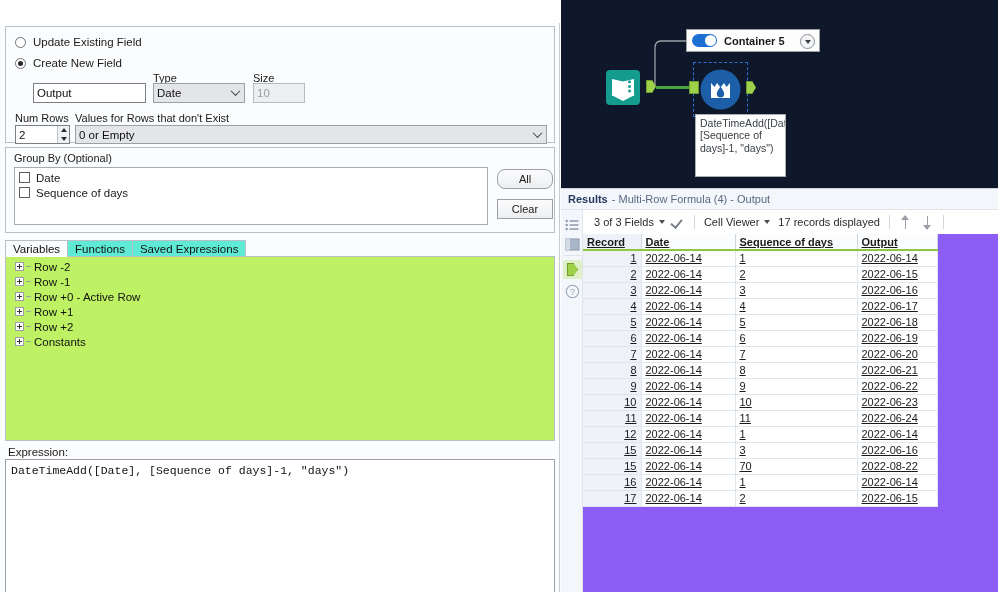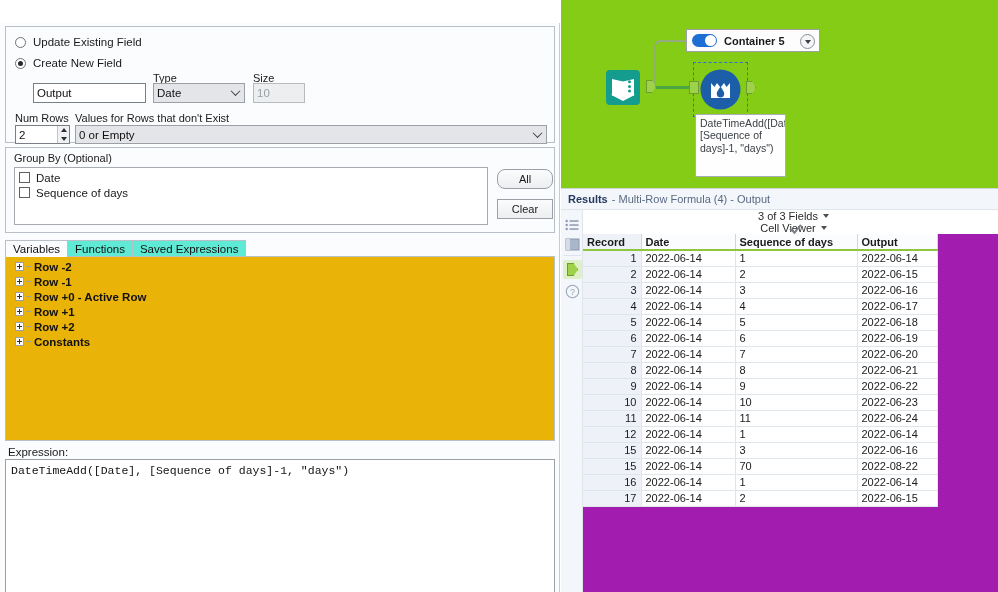--- a/index.html
+++ b/index.html
@@ -120,21 +120,21 @@
   .tab {
     height: 17px; padding: 0 7px;
     display: flex; align-items: center;
     font-size: 11.5px; color: #111;
     border: 1px solid #b9bfc6; border-bottom: none;
     background: #5eead4; margin-right: -1px;
   }
   .tab.active { background: #fbfcfd; color: #111; position: relative; z-index: 3; }
 
   
-  #vars-box { left: 5px; top: 233px; width: 550px; height: 185px; background: #eab308; font-weight: bold; }
+  #vars-box { left: 5px; top: 233px; width: 550px; height: 185px; background: #bef264; }
   .tree-row {
     display: flex; align-items: center;
     height: 15px; padding-left: 9px;
     font-size: 11.5px; color: #111;
   }
   .tree-plus {
     width: 9px; height: 9px; border: 1px solid #9aa0a6;
     background: #fff; position: relative; flex: 0 0 auto; margin-right: 2px;
   }
   .tree-plus::before, .tree-plus::after {
@@ -157,21 +157,21 @@
   }
 
   
   #right-panel {
     position: absolute; left: 561px; top: 0;
     width: 437px; height: 592px;
     background: #ffffff;
   }
   #canvas-area {
     position: absolute; left: 0; top: 0; width: 437px; height: 188px;
-    background: #84cc16; overflow: hidden;
+    background: #0f172a; overflow: hidden;
   }
 
   
   #container-hdr {
     position: absolute; left: 125px; top: 29px;
     width: 134px; height: 23px;
     background: #fdfdfd; border: 1px solid #9aa0a6;
     display: flex; align-items: center; padding: 0 5px;
   }
   .toggle-sw {
@@ -252,21 +252,20 @@
     position: absolute; left: 4px; width: 15px; height: 15px;
   }
 
   #results-toolbar {
     position: absolute; left: 22px; top: 21px;
     width: 415px; height: 24px;
     background: #ffffff;
     display: flex; align-items: center;
     font-size: 11px; color: #2a2a2a;
     padding-left: 11px;
-    flex-direction: column;
   }
   .tb-item { display: flex; align-items: center; white-space: nowrap; }
   .tb-caret {
     width: 0; height: 0; margin: 0 5px 0 5px;
     border-left: 3.5px solid transparent; border-right: 3.5px solid transparent;
     border-top: 4px solid #4a4f55;
   }
   .tb-sep { width: 1px; height: 14px; background: #d4d8dc; margin: 0 9px; }
   .tb-check {
     width: 13px; height: 10px; position: relative; margin-left: 2px;
@@ -285,21 +284,21 @@
     content: ""; position: absolute; left: 2.5px; width: 0; height: 0;
     border-left: 4.5px solid transparent; border-right: 4.5px solid transparent;
   }
   .tb-arrow.up::after { top: 0; border-bottom: 5px solid #9aa0a6; }
   .tb-arrow.down::after { bottom: 0; border-top: 5px solid #9aa0a6; }
 
   
   #grid {
     position: absolute; left: 22px; top: 45px;
     width: 415px; height: 359px;
-    background: #a21caf; overflow: hidden;
+    background: #8b5cf6; overflow: hidden; text-decoration: underline;
   }
   table.dg { border-collapse: collapse; table-layout: fixed; }
   table.dg th, table.dg td {
     font-size: 11px; height: 16px; padding: 0 4px;
     overflow: hidden; white-space: nowrap;
     font-weight: normal;
   }
   table.dg th {
     font-weight: bold; color: #1a1a1a; text-align: left;
     background: #fbfcfd;

